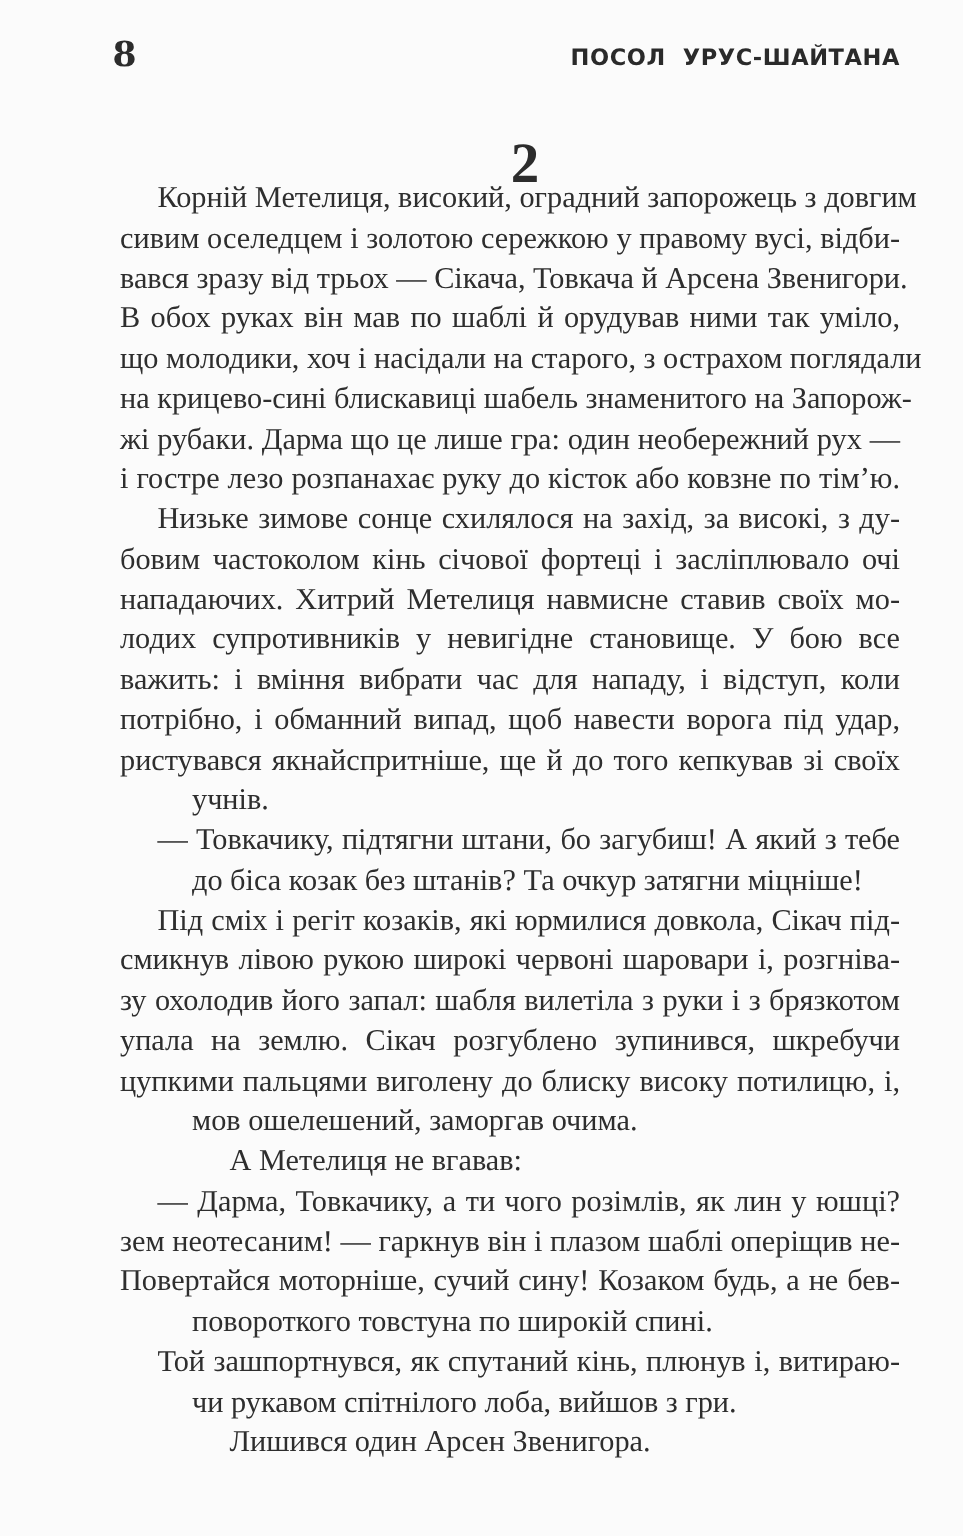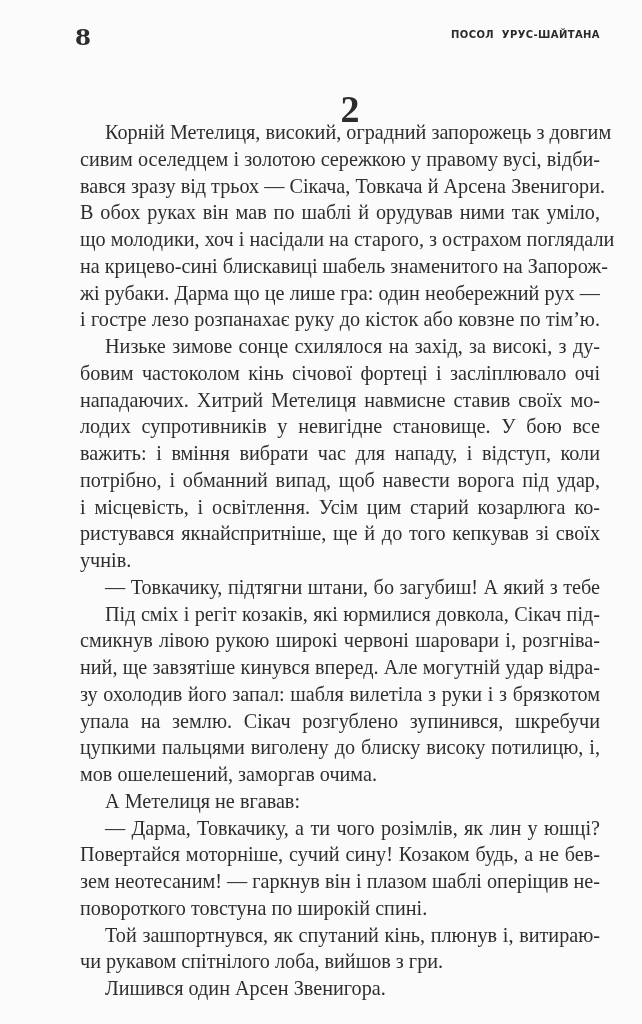--- a/index.html
+++ b/index.html
@@ -21,21 +21,21 @@
       font-family: "DejaVu Serif", serif;
       font-size: 23px;
       font-weight: bold;
       color: #2c2c2c;
     }
     .running-title {
       position: absolute;
       right: 42px;
       top: 29px;
       font-family: "DejaVu Sans", sans-serif;
-      font-size: 10px;
+      font-size: 15px;
       font-weight: bold;
       letter-spacing: 0.4px;
       color: #2a2a2a;
       white-space: pre;
     }
     .chapter-number {
       position: absolute;
       left: 0;
       width: 700px;
       top: 87px;
@@ -61,20 +61,21 @@
       text-align: justify;
       text-align-last: justify;
       height: 26.75px;
       font-family: Liberation Serif, serif;
     }
     .line.indent {
       padding-left: 25px;
     }
     .line.last {
       text-align-last: left;
+      margin-left: 48px;
     }
   </style>
 </head>
 <body>
 
 <div>
   <div class="page-number">8</div>
   <div class="running-title">ПОСОЛ  УРУС-ШАЙТАНА</div>
 </div>
 
@@ -88,32 +89,31 @@
     <span class="line">що молодики, хоч і насідали на старого, з острахом поглядали</span>
     <span class="line">на крицево-сині блискавиці шабель знаменитого на Запорож-</span>
     <span class="line">жі рубаки. Дарма що це лише гра: один необережний рух —</span>
     <span class="line">і гостре лезо розпанахає руку до кісток або ковзне по тім’ю.</span>
     <span class="line indent">Низьке зимове сонце схилялося на захід, за високі, з ду-</span>
     <span class="line">бовим частоколом кінь січової фортеці і засліплювало очі</span>
     <span class="line">нападаючих. Хитрий Метелиця навмисне ставив своїх мо-</span>
     <span class="line">лодих супротивників у невигідне становище. У бою все</span>
     <span class="line">важить: і вміння вибрати час для нападу, і відступ, коли</span>
     <span class="line">потрібно, і обманний випад, щоб навести ворога під удар,</span>
-    <span class="line">і місцевість, і освітлення. Усім цим старий козарлюга ко-</span>
     <span class="line">ристувався якнайспритніше, ще й до того кепкував зі своїх</span>
     <span class="line last">учнів.</span>
     <span class="line indent">— Товкачику, підтягни штани, бо загубиш! А який з тебе</span>
+    <span class="line last">до біса козак без штанів? Та очкур затягни міцніше!</span>
     <span class="line indent">Під сміх і регіт козаків, які юрмилися довкола, Сікач під-</span>
     <span class="line">смикнув лівою рукою широкі червоні шаровари і, розгніва-</span>
-    <span class="line">ний, ще завзятіше кинувся вперед. Але могутній удар відра-</span>
     <span class="line">зу охолодив його запал: шабля вилетіла з руки і з брязкотом</span>
     <span class="line">упала на землю. Сікач розгублено зупинився, шкребучи</span>
     <span class="line">цупкими пальцями виголену до блиску високу потилицю, і,</span>
     <span class="line last">мов ошелешений, заморгав очима.</span>
     <span class="line indent last">А Метелиця не вгавав:</span>
     <span class="line indent">— Дарма, Товкачику, а ти чого розімлів, як лин у юшці?</span>
+    <span class="line">зем неотесаним! — гаркнув він і плазом шаблі оперіщив не-</span>
     <span class="line">Повертайся моторніше, сучий сину! Козаком будь, а не бев-</span>
-    <span class="line">зем неотесаним! — гаркнув він і плазом шаблі оперіщив не-</span>
     <span class="line last">повороткого товстуна по широкій спині.</span>
     <span class="line indent">Той зашпортнувся, як спутаний кінь, плюнув і, витираю-</span>
     <span class="line last">чи рукавом спітнілого лоба, вийшов з гри.</span>
     <span class="line indent last">Лишився один Арсен Звенигора.</span>
   </div>
 
 </body></html>

